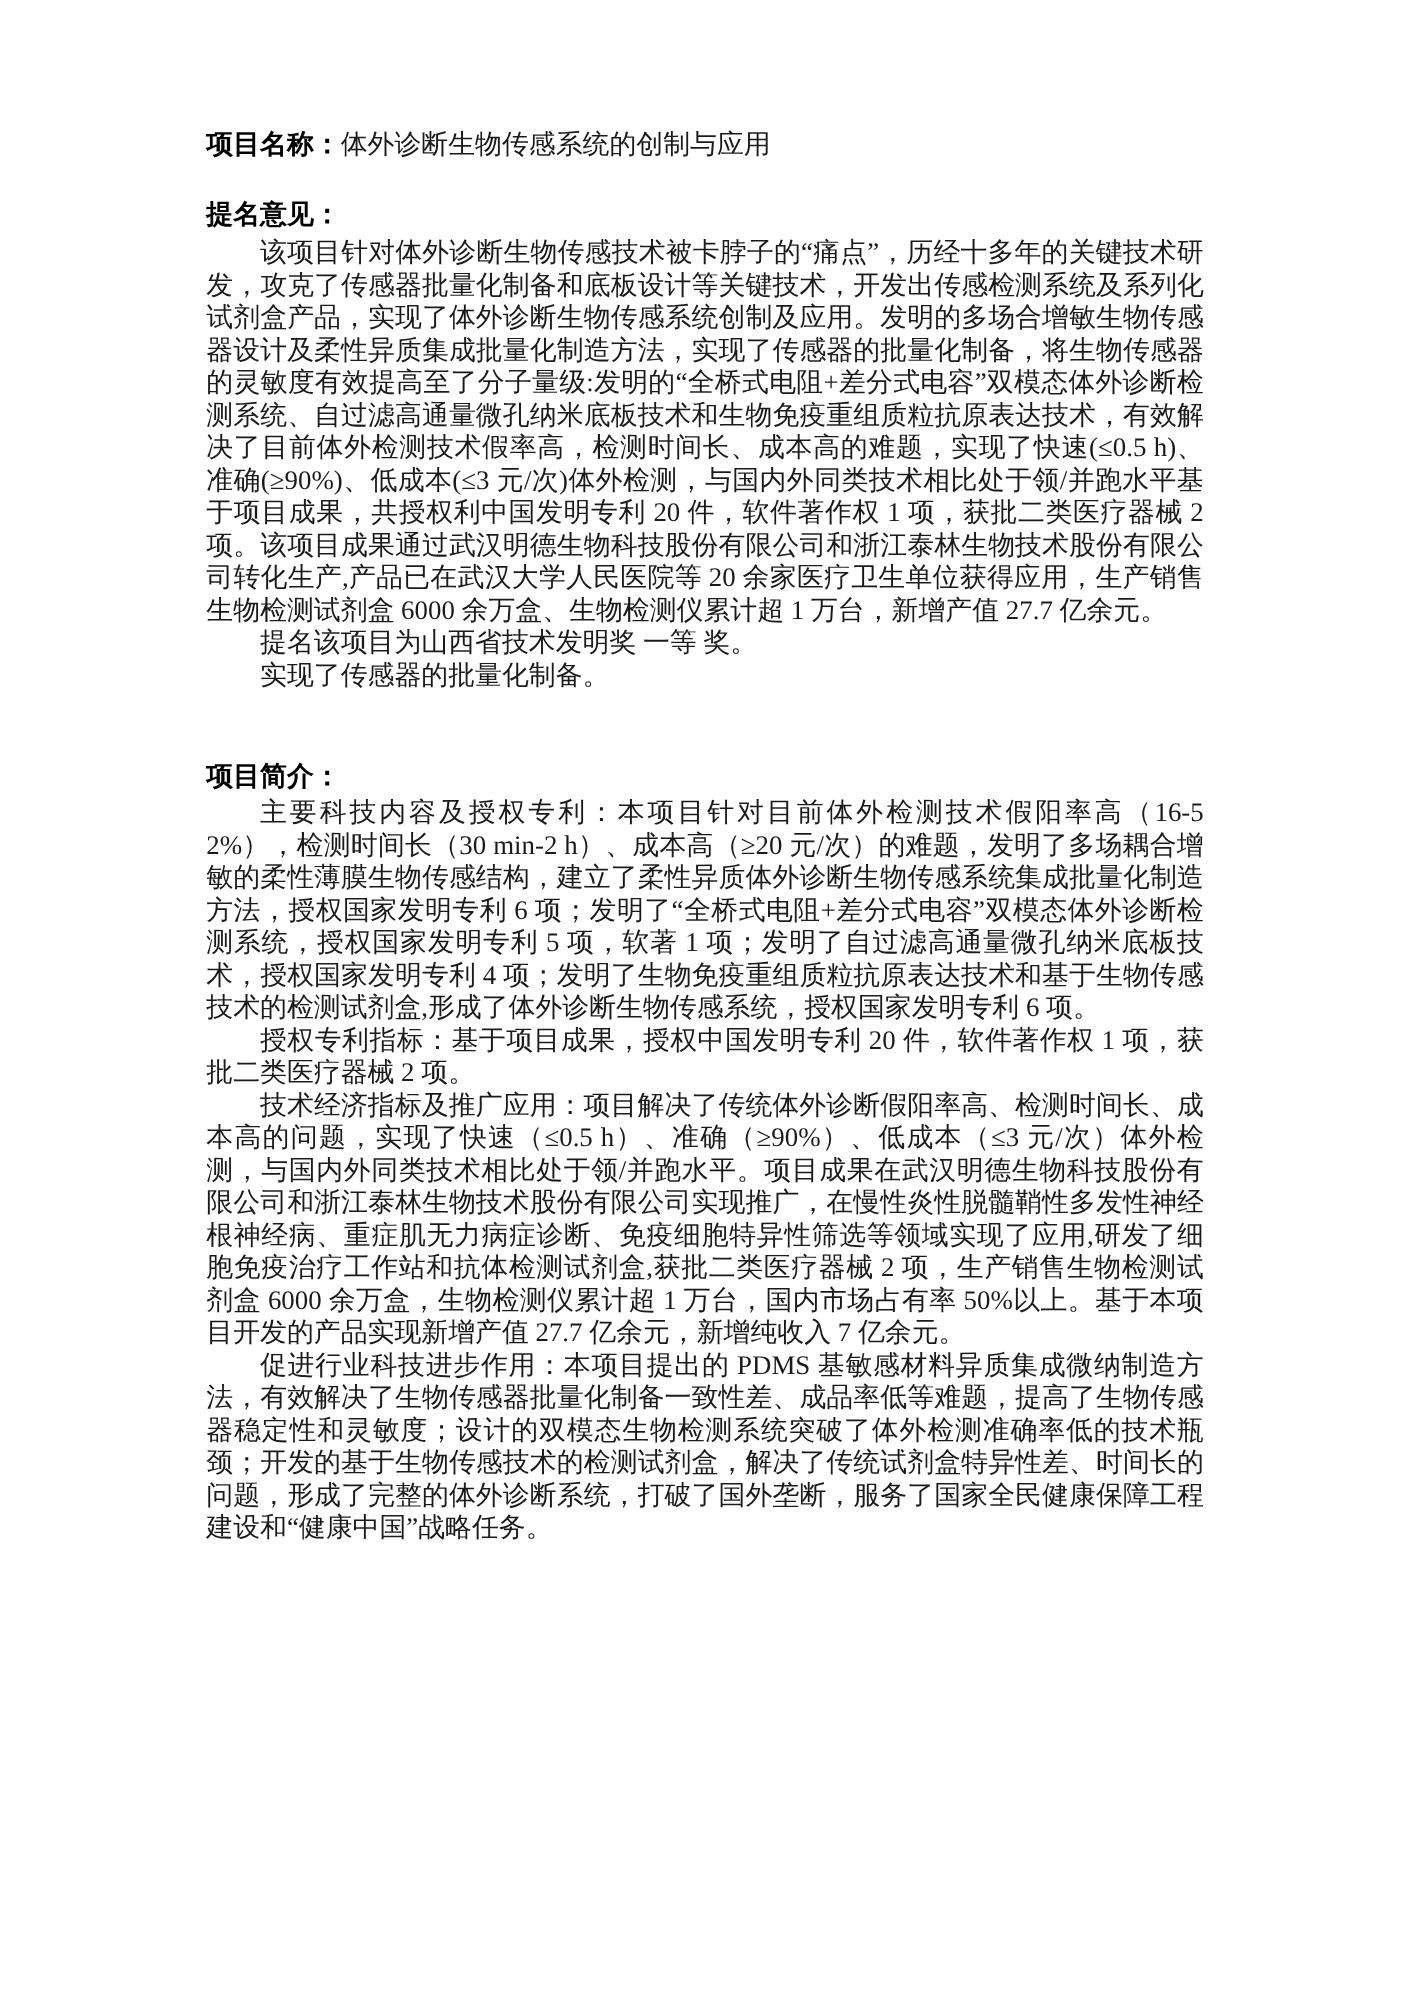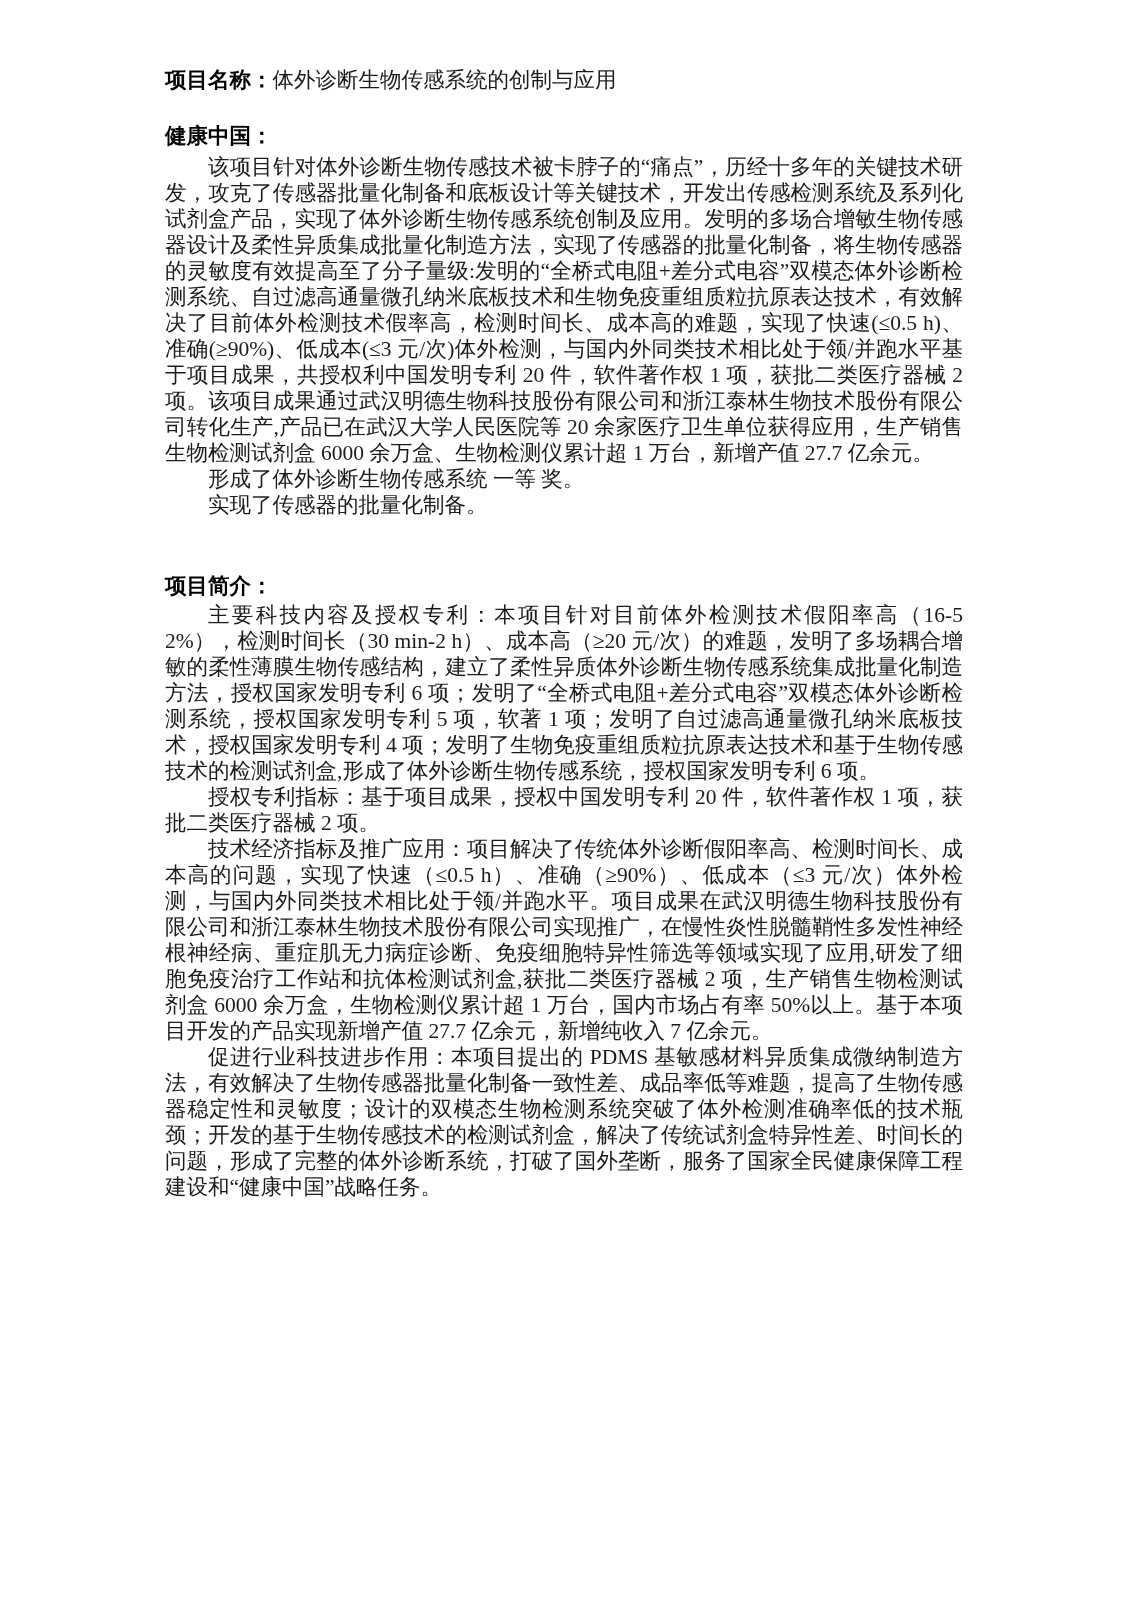--- a/index.html
+++ b/index.html
@@ -7,21 +7,21 @@
     padding: 0;
     background: #e8e8e8;
   }
   .page {
     position: relative;
     width: 1131px;
     height: 1600px;
     margin: 0 auto;
     background: #ffffff;
     box-sizing: border-box;
-    padding: 64px 168px 60px 165px;
+    padding: 99px 168px 60px 165px;
     font-family: "Liberation Serif", "DejaVu Serif", serif;
     color: #1a1a1a;
     overflow: hidden;
   }
   .field {
     margin: 0;
     font-size: 21.5px;
     line-height: 32px;
   }
   .field + .field {
@@ -62,24 +62,24 @@
 </head>
 <body>
 
 <div class="page">
 
   <p class="field">
     <span class="label">项目名称：</span><span class="value">体外诊断生物传感系统的创制与应用</span>
   </p>
 
 
-  <h2 class="section-heading heading-opinion">健康中国：</h2>
+  <h2 class="section-heading heading-opinion">提名意见：</h2>
 
   <p class="para first">该项目针对体外诊断生物传感技术被卡脖子的“痛点”，历经十多年的关键技术研发，攻克了传感器批量化制备和底板设计等关键技术，开发出传感检测系统及系列化试剂盒产品，实现了体外诊断生物传感系统创制及应用。发明的多场合增敏生物传感器设计及柔性异质集成批量化制造方法，实现了传感器的批量化制备，将生物传感器的灵敏度有效提高至了分子量级:发明的“全桥式电阻+差分式电容”双模态体外诊断检测系统、自过滤高通量微孔纳米底板技术和生物免疫重组质粒抗原表达技术，有效解决了目前体外检测技术假率高，检测时间长、成本高的难题，实现了快速(≤0.5 h)、准确(≥90%)、低成本(≤3 元/次)体外检测，与国内外同类技术相比处于领/并跑水平基于项目成果，共授权利中国发明专利 20 件，软件著作权 1 项，获批二类医疗器械 2 项。该项目成果通过武汉明德生物科技股份有限公司和浙江泰林生物技术股份有限公司转化生产,产品已在武汉大学人民医院等 20 余家医疗卫生单位获得应用，生产销售生物检测试剂盒 6000 余万盒、生物检测仪累计超 1 万台，新增产值 27.7 亿余元。</p>
-  <p class="para">形成了体外诊断生物传感系统 一等 奖。</p>
+  <p class="para">提名该项目为山西省技术发明奖 一等 奖。</p>
   <p class="para">实现了传感器的批量化制备。</p>
 
   <h2 class="section-heading heading-intro">项目简介：</h2>
 
   <p class="para">主要科技内容及授权专利：本项目针对目前体外检测技术假阳率高（16-52%），检测时间长（30 min-2 h）、成本高（≥20 元/次）的难题，发明了多场耦合增敏的柔性薄膜生物传感结构，建立了柔性异质体外诊断生物传感系统集成批量化制造方法，授权国家发明专利 6 项；发明了“全桥式电阻+差分式电容”双模态体外诊断检测系统，授权国家发明专利 5 项，软著 1 项；发明了自过滤高通量微孔纳米底板技术，授权国家发明专利 4 项；发明了生物免疫重组质粒抗原表达技术和基于生物传感技术的检测试剂盒,形成了体外诊断生物传感系统，授权国家发明专利 6 项。</p>
   <p class="para">授权专利指标：基于项目成果，授权中国发明专利 20 件，软件著作权 1 项，获批二类医疗器械 2 项。</p>
   <p class="para">技术经济指标及推广应用：项目解决了传统体外诊断假阳率高、检测时间长、成本高的问题，实现了快速（≤0.5 h）、准确（≥90%）、低成本（≤3 元/次）体外检测，与国内外同类技术相比处于领/并跑水平。项目成果在武汉明德生物科技股份有限公司和浙江泰林生物技术股份有限公司实现推广，在慢性炎性脱髓鞘性多发性神经根神经病、重症肌无力病症诊断、免疫细胞特异性筛选等领域实现了应用,研发了细胞免疫治疗工作站和抗体检测试剂盒,获批二类医疗器械 2 项，生产销售生物检测试剂盒 6000 余万盒，生物检测仪累计超 1 万台，国内市场占有率 50%以上。基于本项目开发的产品实现新增产值 27.7 亿余元，新增纯收入 7 亿余元。</p>
   <p class="para">促进行业科技进步作用：本项目提出的 PDMS 基敏感材料异质集成微纳制造方法，有效解决了生物传感器批量化制备一致性差、成品率低等难题，提高了生物传感器稳定性和灵敏度；设计的双模态生物检测系统突破了体外检测准确率低的技术瓶颈；开发的基于生物传感技术的检测试剂盒，解决了传统试剂盒特异性差、时间长的问题，形成了完整的体外诊断系统，打破了国外垄断，服务了国家全民健康保障工程建设和“健康中国”战略任务。</p>
 
 </div>

